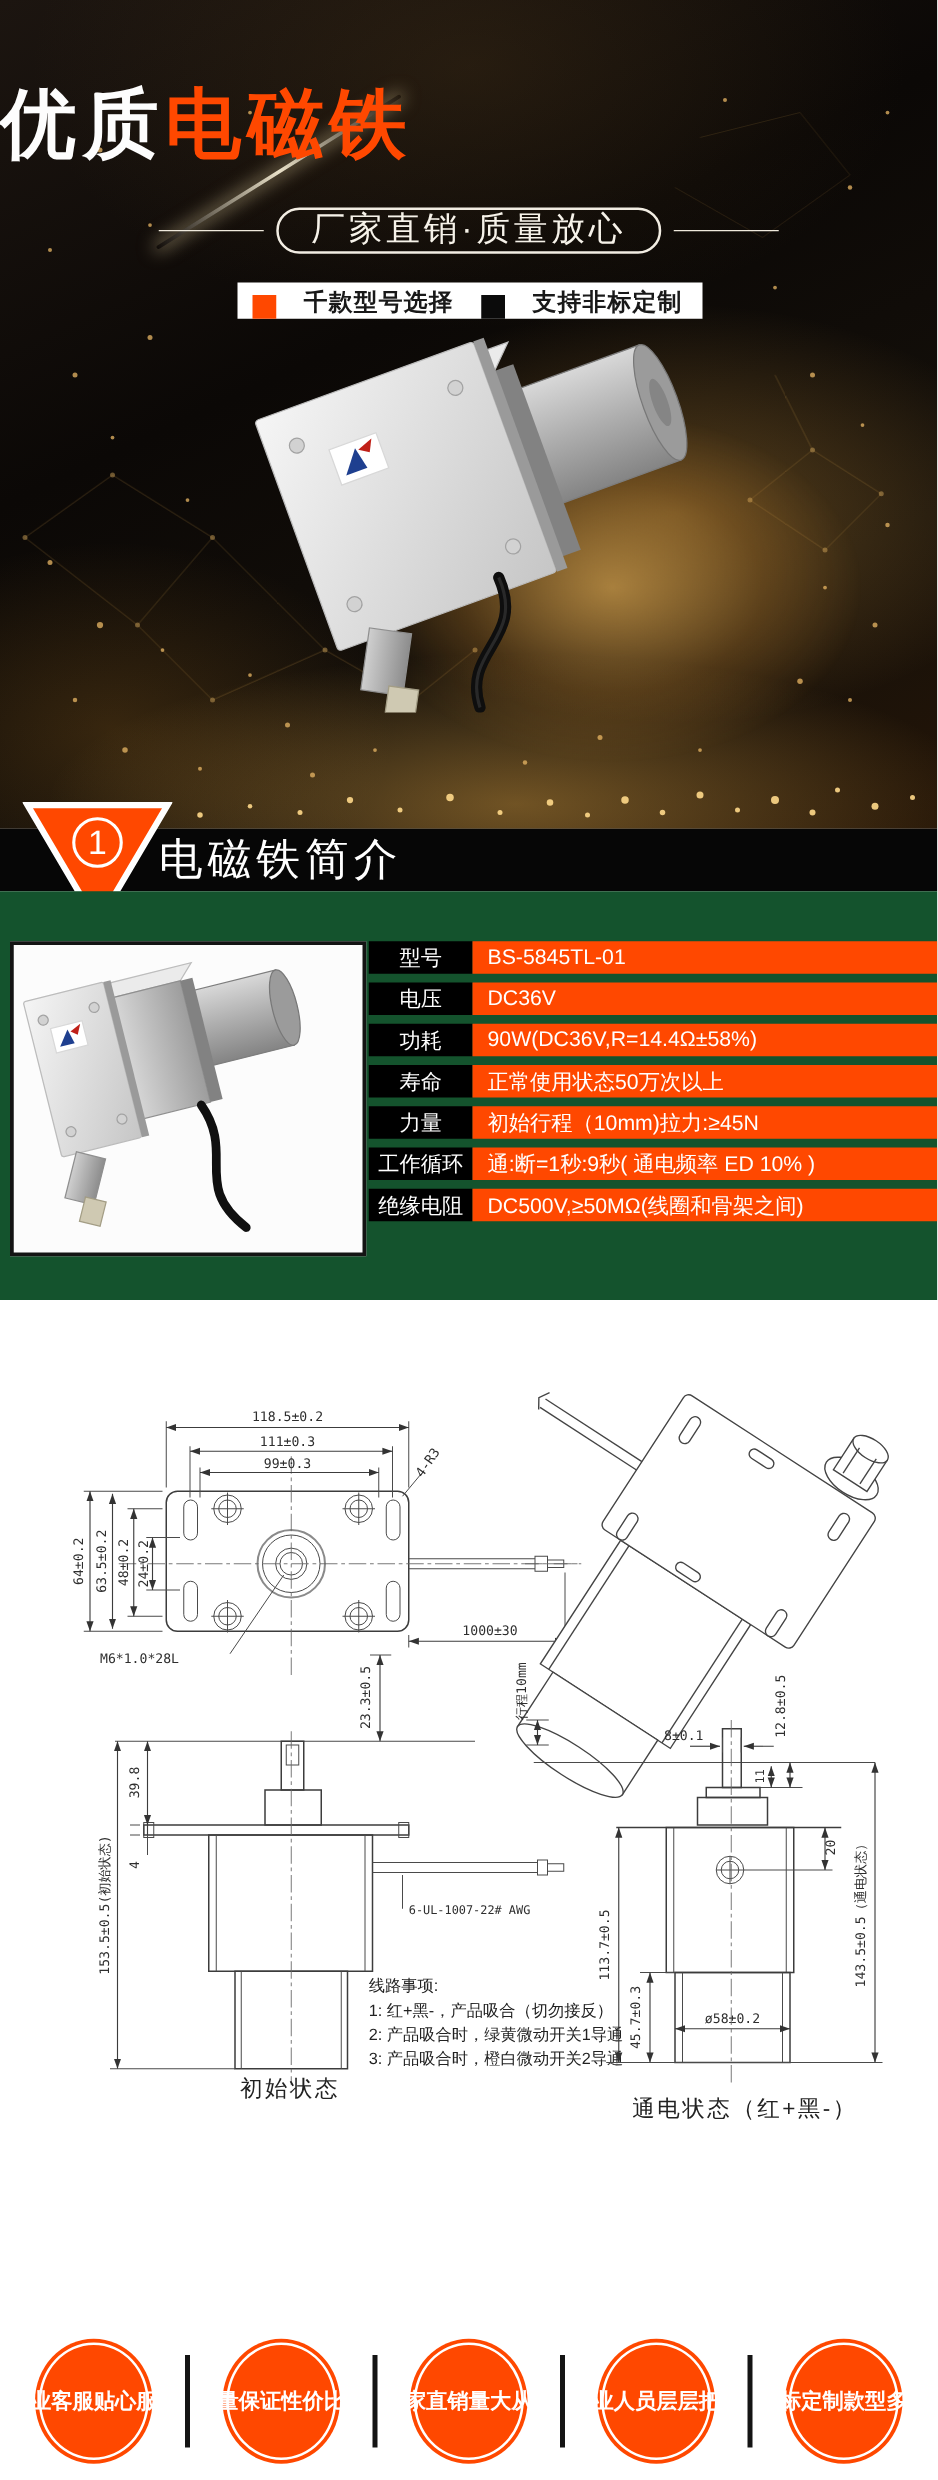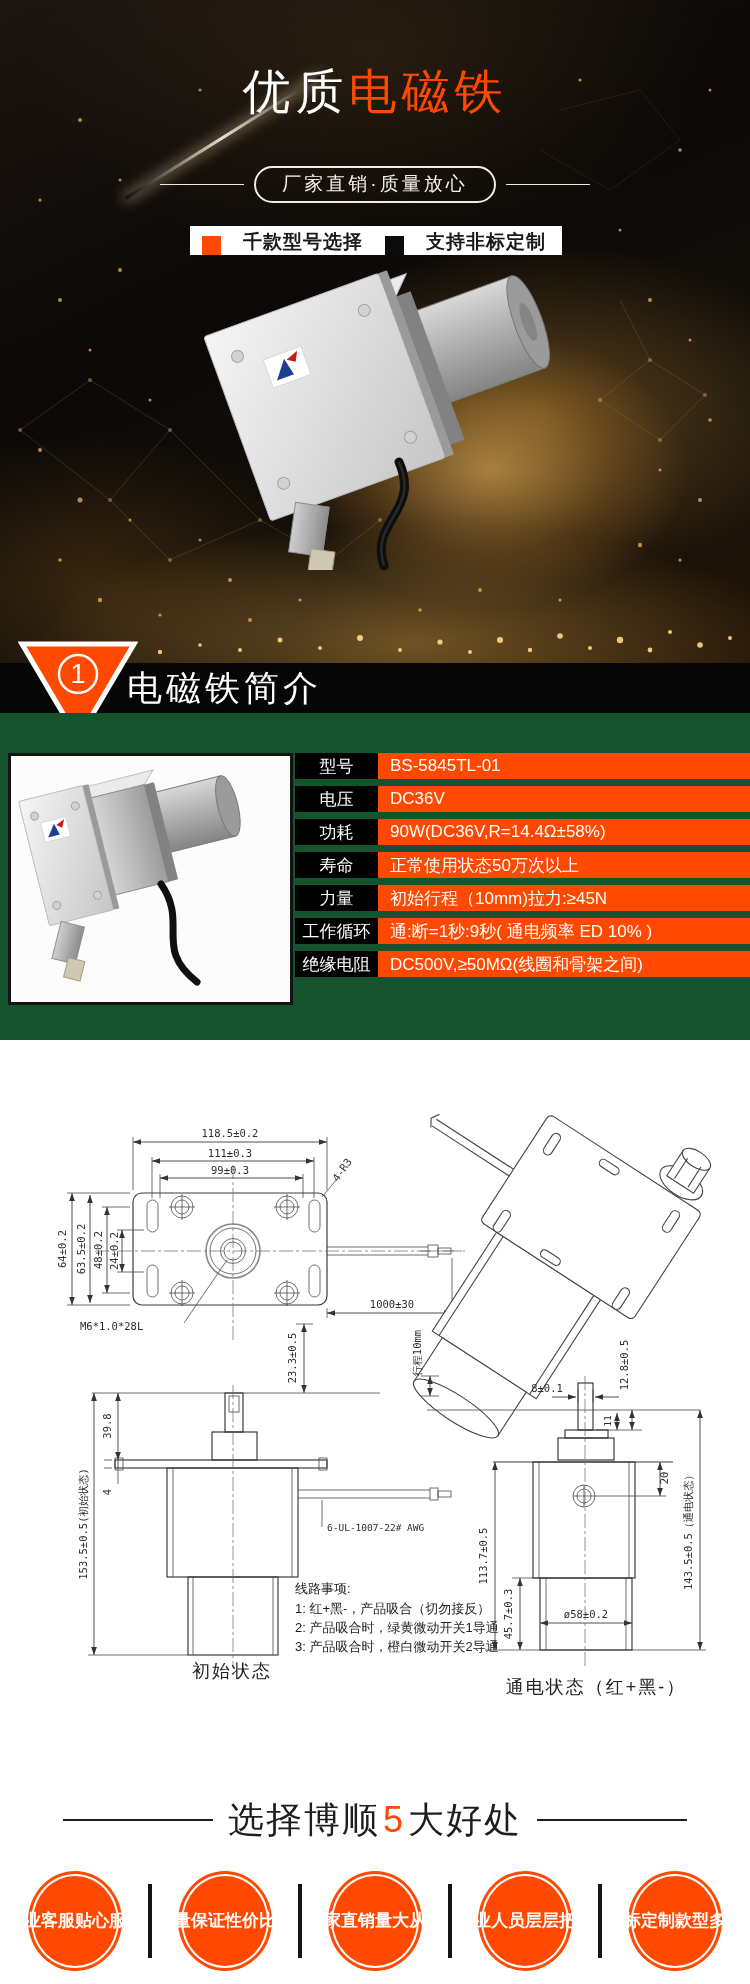--- a/index.html
+++ b/index.html
@@ -10,28 +10,28 @@
   .hero{position:absolute;left:0;top:0;width:750px;height:663px;
     background:
       radial-gradient(ellipse 420px 240px at 72% 62%, rgba(255,184,74,.30), transparent 70%),
       radial-gradient(ellipse 500px 160px at 55% 97%, rgba(255,190,80,.38), transparent 75%),
       radial-gradient(ellipse 300px 200px at 12% 88%, rgba(210,140,40,.20), transparent 75%),
       radial-gradient(ellipse 500px 300px at 50% 8%, rgba(92,66,30,.28), transparent 70%),
       linear-gradient(155deg,#1c1510 0%,#0b0806 40%,#15100a 75%,#241507 100%);}
   .flare{position:absolute;left:108px;top:136px;width:230px;height:3px;
     background:linear-gradient(90deg,transparent,rgba(255,246,220,.9),transparent);
     transform:rotate(-32deg);border-radius:2px;box-shadow:0 0 14px 2px rgba(255,235,180,.5);}
-  .hero-title{position:absolute;top:66px;left:0;width:100%;text-align:center;
-    font-size:48px;font-weight:normal;letter-spacing:5px;line-height:1.1;}
+  .hero-title{position:absolute;top:66px;left:0;width:100%;
+    font-size:61px;font-weight:bold;letter-spacing:5px;line-height:1.1;}
   .t-white{color:#fdfdfd;}
   .t-accent{color:#ff4800;}
   .subtitle-row{position:absolute;top:166px;left:0;width:100%;display:flex;align-items:center;justify-content:center;gap:10px;}
   .sub-line{width:84px;height:1px;background:#efe9dc;}
   .subtitle-pill{border:2px solid #f2ede3;border-radius:19px;height:33px;line-height:31px;
-    padding:0 26px;color:#f6f2e9;font-size:19px;letter-spacing:3px;}
+    padding:0 26px;color:#f6f2e9;font-size:27px;letter-spacing:3px;}
   .feature-bar{position:absolute;top:226px;left:190px;width:372px;height:29px;background:#ffffff;
     display:flex;align-items:flex-end;box-sizing:border-box;padding:0 12px;gap:22px;}
   .sq{width:19px;height:19px;flex:0 0 auto;}
   .sq-orange{background:#ff4800;}
   .sq-black{background:#0b0b0b;}
   .feature-text{font-size:19px;font-weight:bold;color:#191919;letter-spacing:1px;white-space:nowrap;}
   .glow{position:absolute;top:330px;left:290px;width:400px;height:280px;
     background:radial-gradient(closest-side,rgba(255,195,95,.55),rgba(255,170,60,.18) 60%,transparent);}
   .product{position:absolute;top:230px;left:156px;width:450px;height:340px;}
   .decor{position:absolute;left:0;top:0;width:750px;height:663px;}
@@ -500,25 +500,20 @@
         <line x1="700" y1="370" x2="700" y2="610" class="dim" marker-start="url(#ar)" marker-end="url(#ar)"></line>
         <text transform="translate(692,490) rotate(-90)" text-anchor="middle" class="dtext">143.5±0.5（通电状态）</text>
         <line x1="485" y1="610" x2="706" y2="610" class="thin"></line>
         <line x1="585" y1="336" x2="585" y2="628" class="cl"></line>
         <text x="596" y="653" text-anchor="middle" class="cap">通电状态（红+黑-）</text>
       </g>
     </svg>
   </div>
 
   <div class="benefits">
-    <div class="benefits-heading">
-      <div class="bh-line"></div>
-      <div class="bh-text"><span>选择博顺</span><span class="bh-num">5</span><span>大好处</span></div>
-      <div class="bh-line"></div>
-    </div>
     <div class="badges">
       <div class="badge-wrap">
         <div class="badge">
           <span>专业客服</span>
           <span>贴心服务</span>
         </div>
       </div>
       <div class="badge-divider"></div>
       <div class="badge-wrap">
         <div class="badge">

